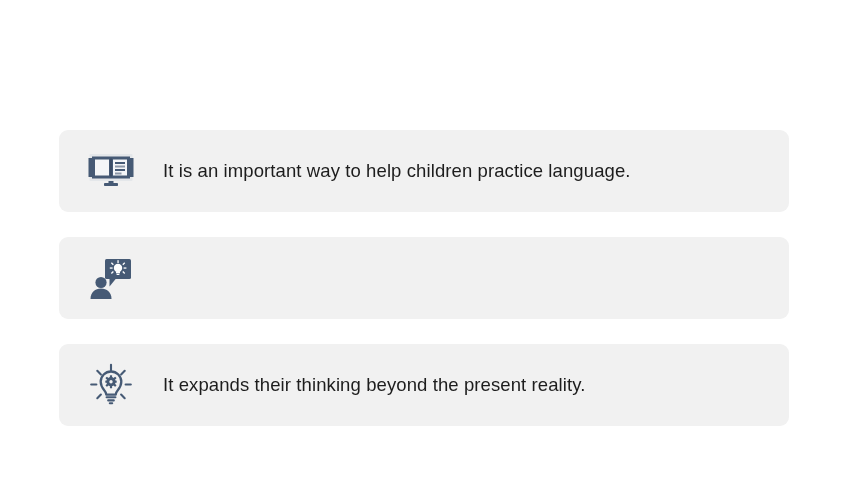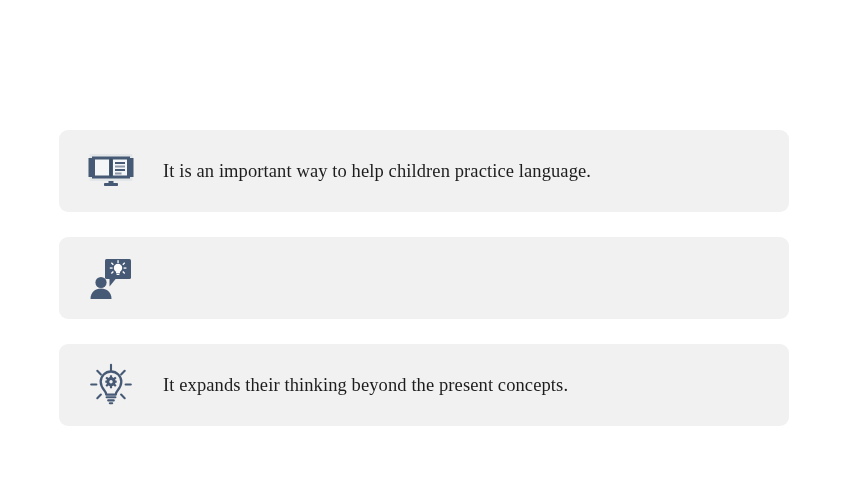--- a/index.html
+++ b/index.html
@@ -51,21 +51,21 @@
 
   .card-icon svg {
     display: block;
   }
 
   .card-text {
     font-size: 18.5px;
     line-height: 1.3;
     color: #1d1d1d;
     letter-spacing: 0.1px;
-    font-family: Liberation Serif, serif;
+    font-family: Liberation Sans, sans-serif;
     white-space: nowrap;
   }
 </style>
 </head>
 <body>
 
 <div class="slide">
 
   <div class="card-list">
 
@@ -156,17 +156,17 @@
           </g>
           <circle cx="22" cy="18.7" r="1.7" fill="#f1f1f1"></circle>
 
           <g stroke="#465a75" stroke-width="2.1" stroke-linecap="round">
             <line x1="17.6" y1="34.3" x2="26.4" y2="34.3"></line>
             <line x1="19.2" y1="37.4" x2="24.8" y2="37.4"></line>
             <line x1="20.8" y1="40.3" x2="23.2" y2="40.3"></line>
           </g>
         </svg>
       </div>
-      <div class="card-text">It expands their thinking beyond the present concepts.</div>
+      <div class="card-text">It expands their thinking beyond the present reality.</div>
     </div>
 
   </div>
 </div>
 
 </body></html>

